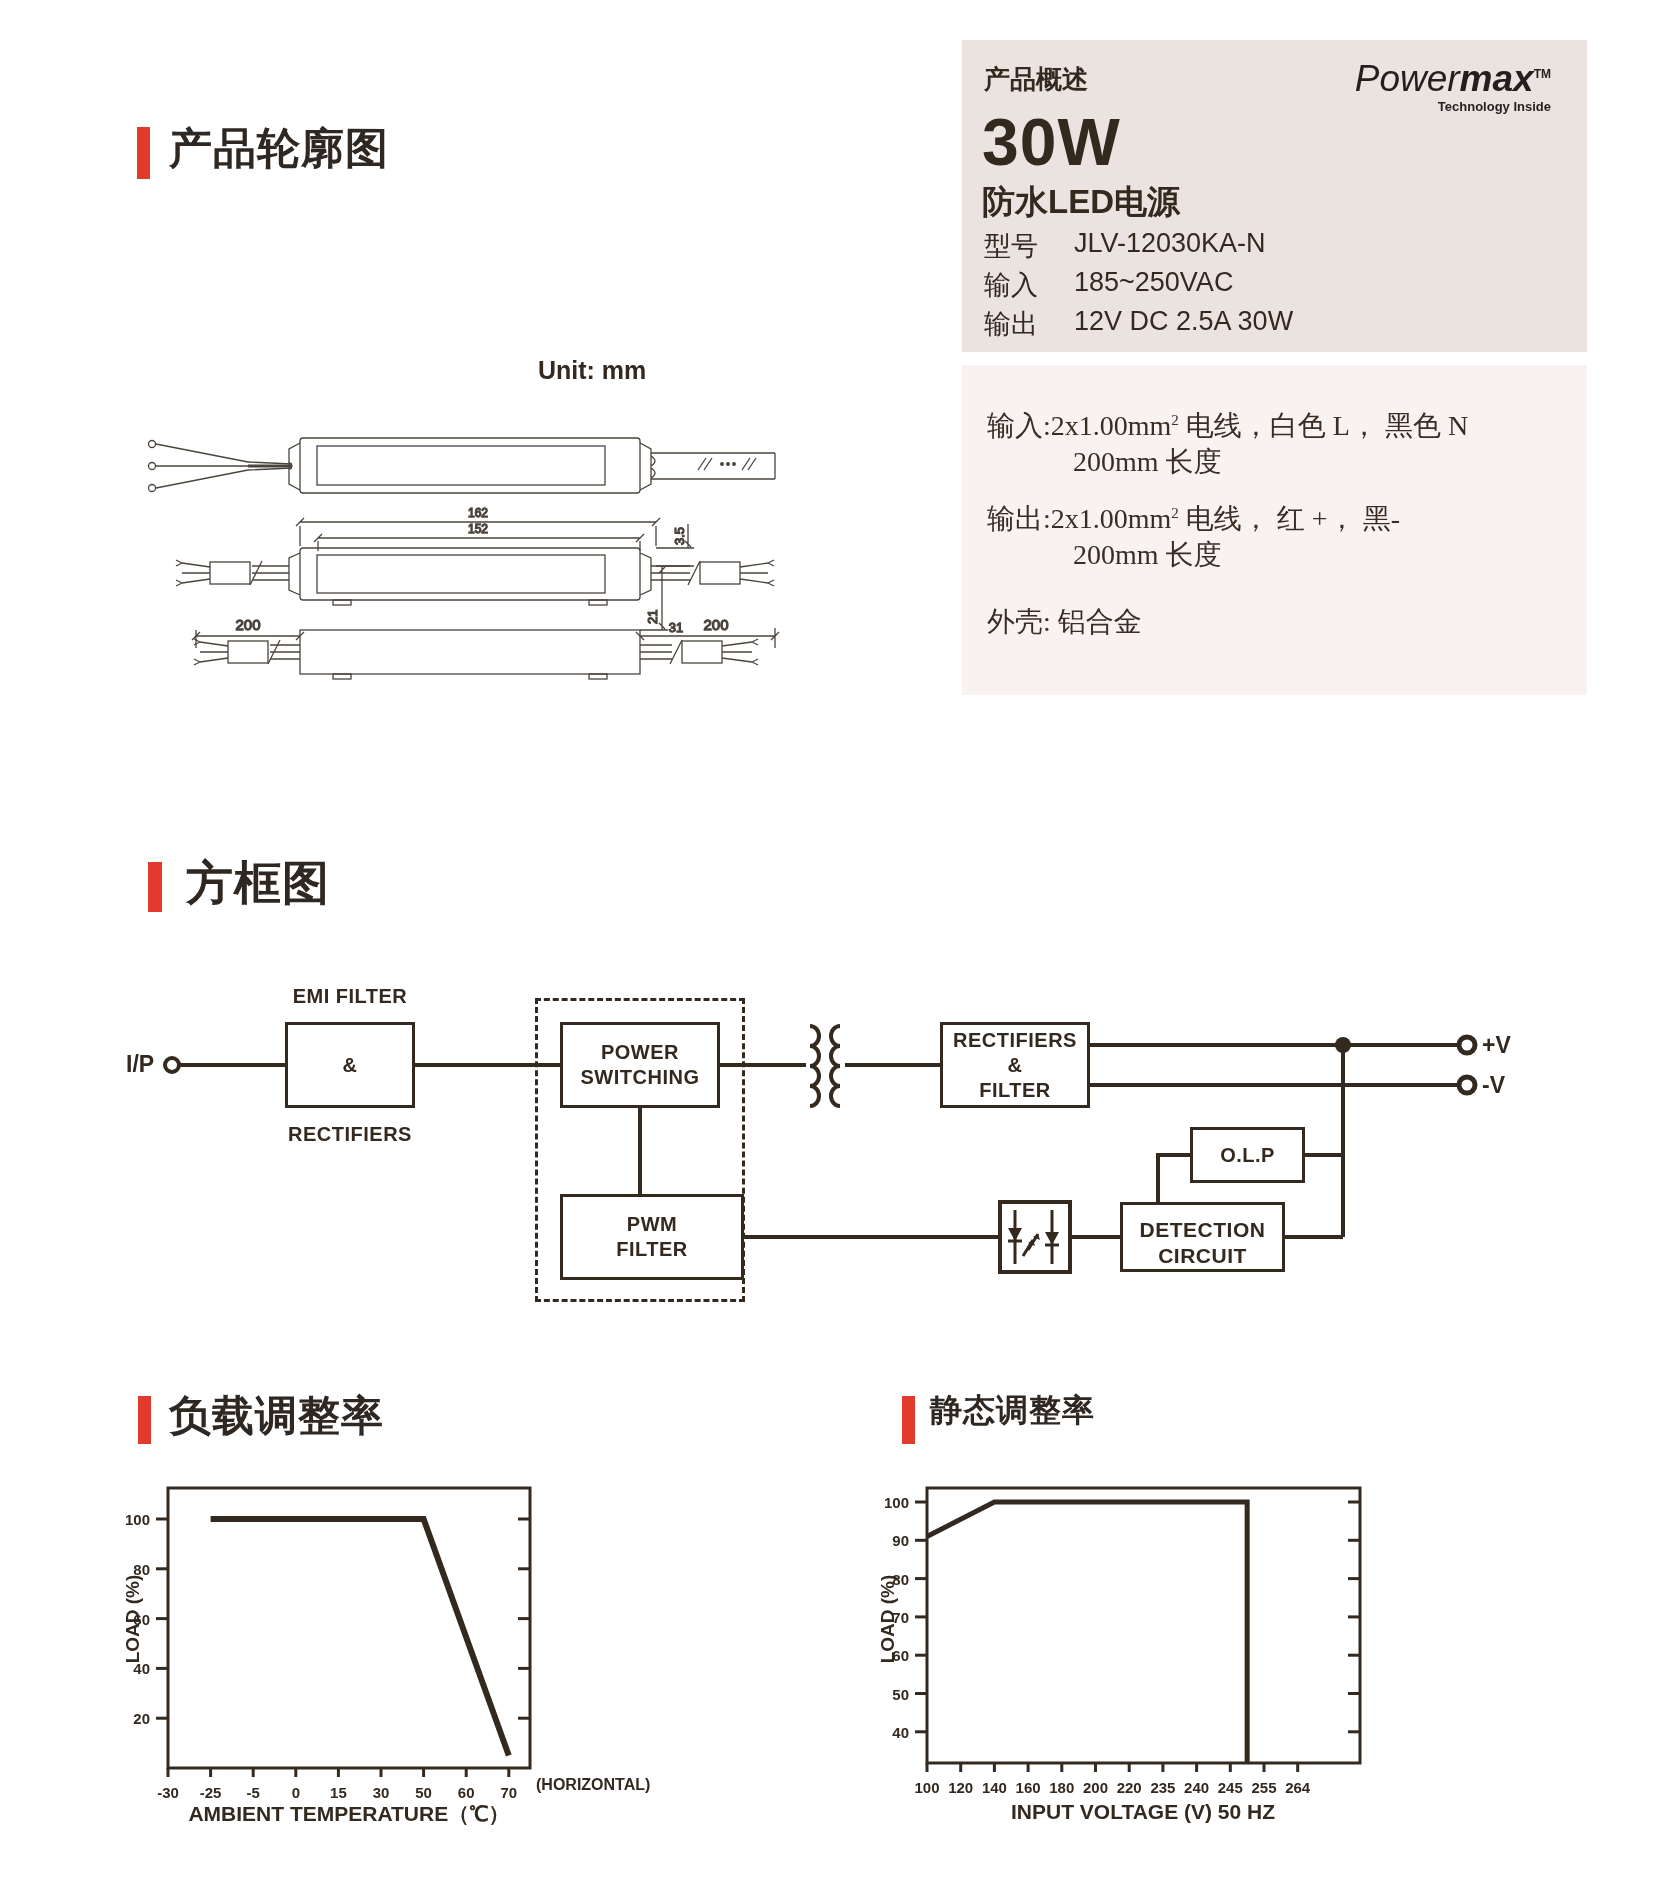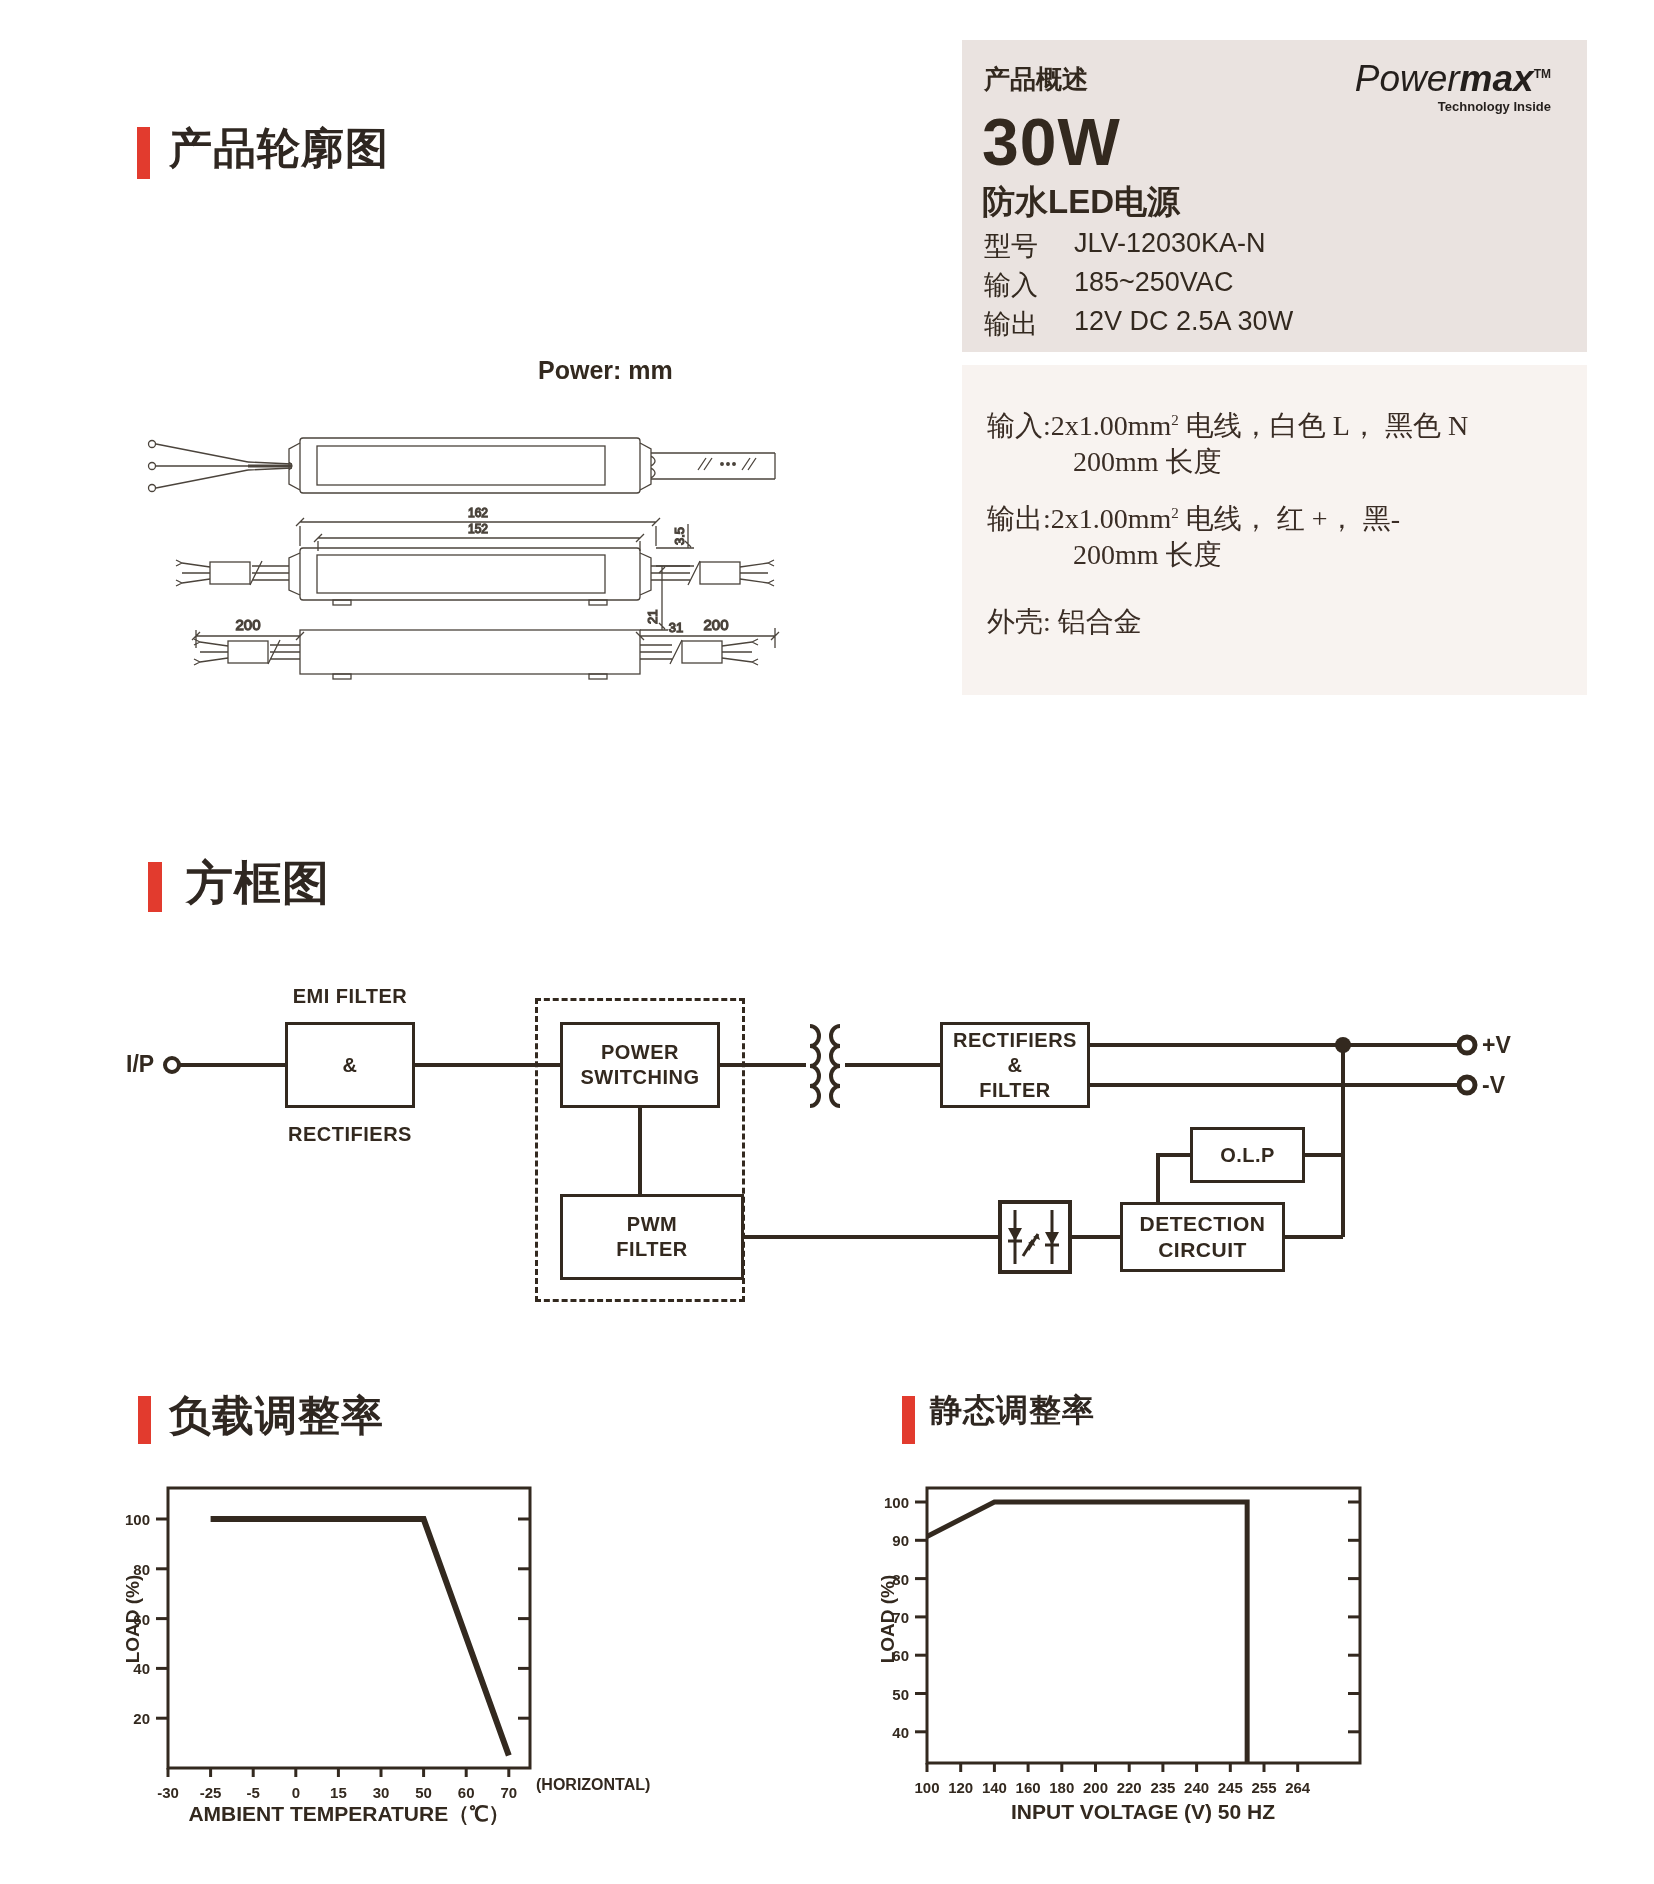--- a/index.html
+++ b/index.html
@@ -234,21 +234,21 @@
       <line x1="1264" y1="1763" x2="1264" y2="1772" stroke="#33291f" stroke-width="3"></line>
       <text x="1264" y="1793" text-anchor="middle" class="tick">255</text>
       <line x1="1297.7" y1="1763" x2="1297.7" y2="1772" stroke="#33291f" stroke-width="3"></line>
       <text x="1297.7" y="1793" text-anchor="middle" class="tick">264</text>
       <polyline points="927,1536.47 994.4,1502 1247.15,1502 1247.15,1763" fill="none" stroke="#33291f" stroke-width="5"></polyline>
     </g>
   </svg>
 
 <div class="sec-bar" style="left:137px;top:127px;width:13px;height:52px;"></div>
 <div class="sec-title" style="left:169px;top:126px;font-size:43px;">产品轮廓图</div>
-<div class="unit">Power: mm</div>
+<div class="unit">Unit: mm</div>
 
 <div class="sec-bar" style="left:148px;top:862px;width:14px;height:50px;"></div>
 <div class="sec-title" style="left:186px;top:858px;font-size:47px;">方框图</div>
 
 <div class="sec-bar" style="left:138px;top:1396px;width:13px;height:48px;"></div>
 <div class="sec-title" style="left:169px;top:1394px;font-size:42px;">负载调整率</div>
 
 <div class="sec-bar" style="left:902px;top:1396px;width:13px;height:48px;"></div>
 <div class="sec-title" style="left:930px;top:1394px;font-size:32px;">静态调整率</div>
 
@@ -301,21 +301,21 @@
   <span>FILTER</span>
 </div>
 <div class="bbox" style="left:940px;top:1022px;width:150px;height:86px;">
   <span>RECTIFIERS</span>
   <span>&amp;</span>
   <span>FILTER</span>
 </div>
 <div class="bbox" style="left:1190px;top:1127px;width:115px;height:56px;">
   <span>O.L.P</span>
 </div>
-<div class="bbox" style="left:1120px;top:1202px;width:165px;height:70px;font-size:21px;">
+<div class="bbox" style="left:1120px;top:1202px;width:165px;height:70px;font-size:21px;justify-content:flex-end;">
   <span>DETECTION</span>
   <span>CIRCUIT</span>
 </div>
 <div class="termlabel" style="left:1482px;top:1032px;">+V</div>
 <div class="termlabel" style="left:1482px;top:1072px;">-V</div>
 
 <div class="axis-y" style="left:63px;top:1608px;">LOAD (%)</div>
 <div class="axis-x" style="left:139px;top:1800px;">AMBIENT TEMPERATURE（℃）</div>
 <div class="suffix" style="left:536px;top:1776px;">(HORIZONTAL)</div>
 <div class="axis-y" style="left:818px;top:1608px;">LOAD (%)</div>

